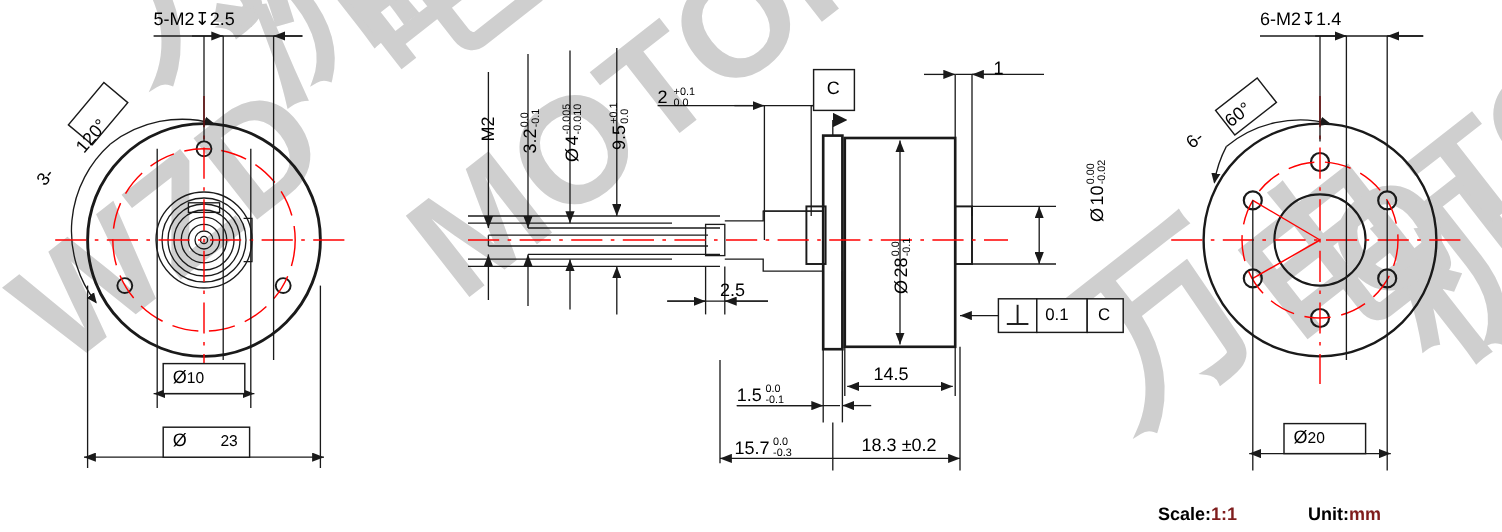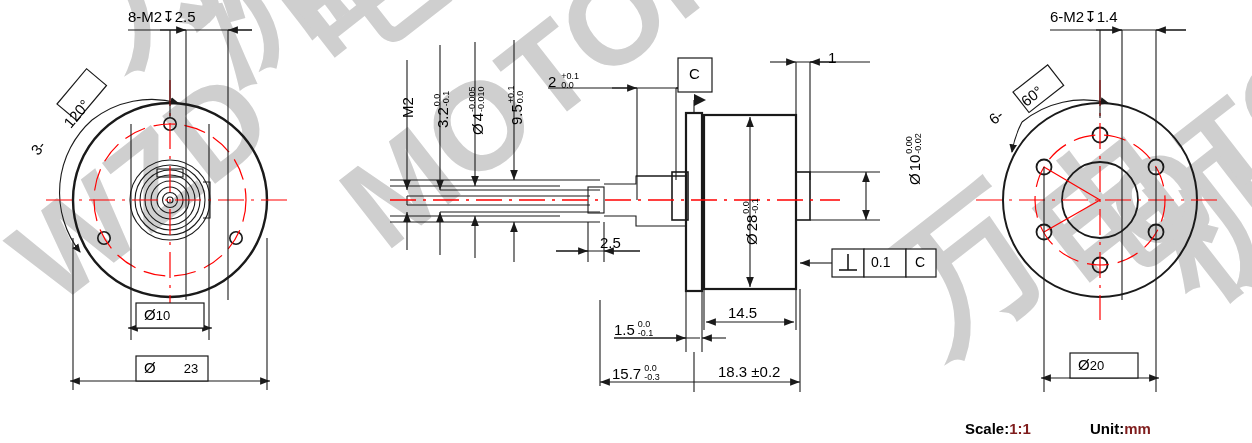--- a/index.html
+++ b/index.html
@@ -232,21 +232,21 @@
       <rect x="1013" y="92" width="44" height="26" transform="rotate(-38 1013 92)"></rect>
     </g>
 
     <g stroke="#1a1a1a" fill="none" stroke-width="1.6">
       <line x1="848" y1="254" x2="848" y2="270"></line>
       <line x1="839" y1="270" x2="857" y2="270"></line>
     </g>
   </svg>
 
   <div class="lbl dimtxt" style="left:128px;top:9px;">
-    <span>8-M2</span><span style="font-size:15px;">↧</span><span>2.5</span>
+    <span>5-M2</span><span style="font-size:15px;">↧</span><span>2.5</span>
   </div>
   <div class="lbl dimtxt" style="left:28px;top:148px;transform:rotate(-50deg);transform-origin:left top;">
     <span>3-</span>
   </div>
   <div class="lbl dimtxt" style="left:48px;top:136px;transform:rotate(-50deg);transform-origin:left top;">
     <span style="padding-left:20px;">120°</span>
   </div>
   <div class="lbl dimtxt" style="left:144px;top:307px;">
     <span>Ø</span><span style="font-size:13px;">10</span>
   </div>

